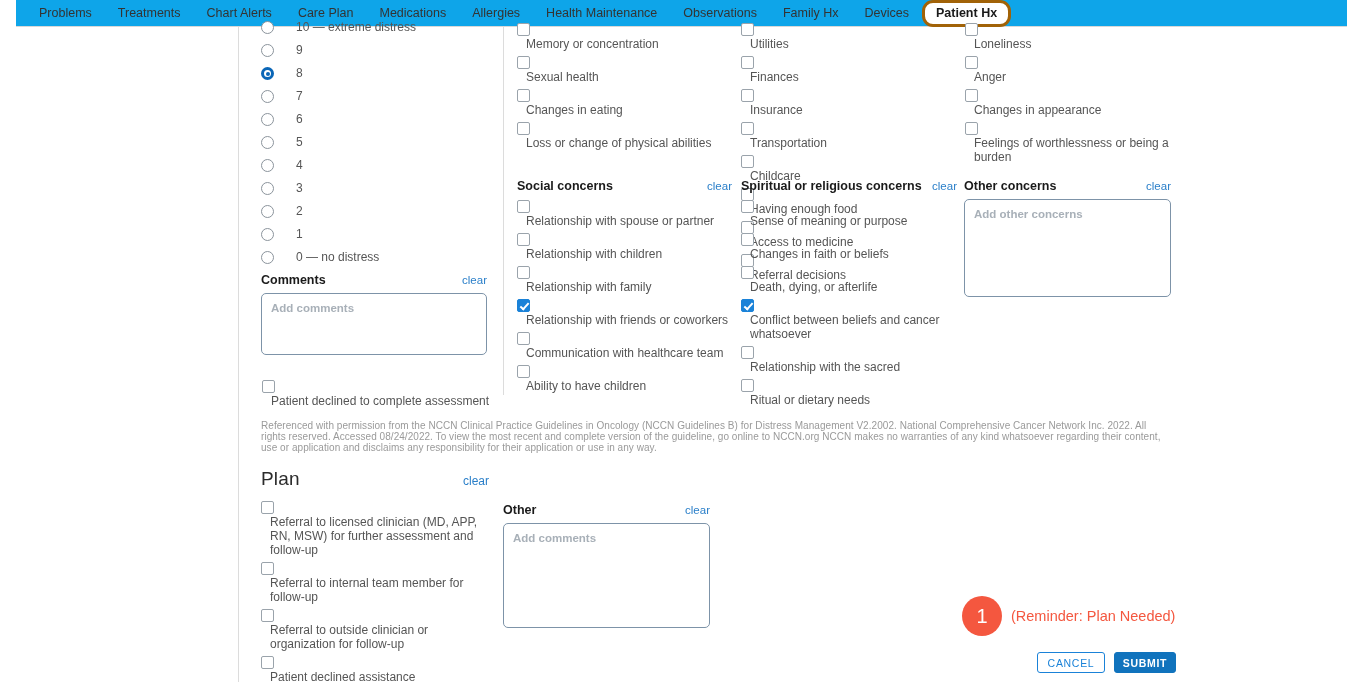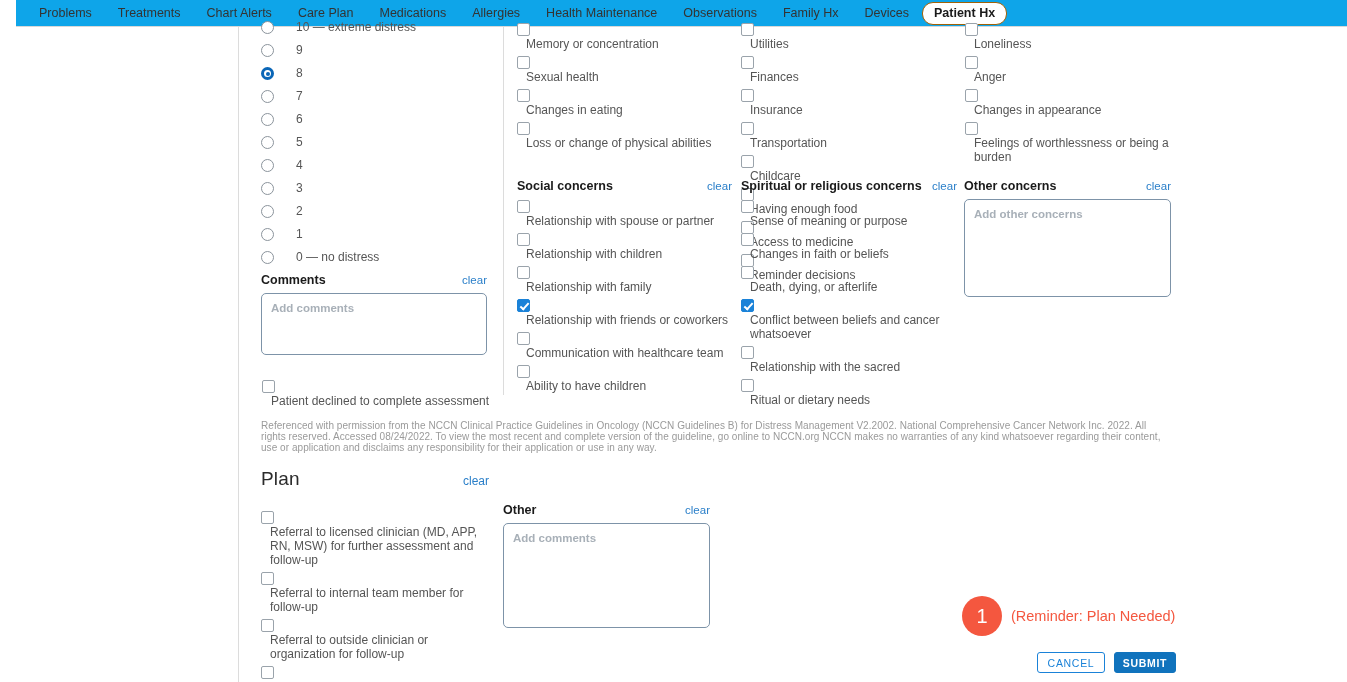--- a/index.html
+++ b/index.html
@@ -22,21 +22,21 @@
   }
   .navitem {
     font-size: 12.5px; color: #333333;
     padding: 3px 13px;
     white-space: nowrap;
     line-height: 15px;
   }
   .navitem.active {
     color: #1a1a1a;
     font-weight: bold;
-    border: 1px solid #a16207;
+    border: 3px solid #a16207;
     border-radius: 11px;
     padding: 3px 11px;
     background: #ffffff;
   }
 
   
   #left-rail {
     position: absolute; left: 0; top: 27px;
     width: 239px; height: 655px;
     border-right: 1px solid #dcdcdc;
@@ -314,21 +314,21 @@
     <div class="opt">
       <span class="cbx"></span>
       <span class="lbl">Having enough food</span>
     </div>
     <div class="opt">
       <span class="cbx"></span>
       <span class="lbl">Access to medicine</span>
     </div>
     <div class="opt">
       <span class="cbx"></span>
-      <span class="lbl">Reminder decisions</span>
+      <span class="lbl">Referral decisions</span>
     </div>
   </div>
 
 <div class="col" id="spiritual-col" style="left:741px; top:179px; width:216px;">
   <div class="grouphead">
     <span class="ttl">Spiritual or religious concerns</span>
     <span class="clear">clear</span>
   </div>
   <div id="spiritual-list">
       <div class="opt">
@@ -381,21 +381,21 @@
   <div class="grouphead">
     <span class="ttl">Other concerns</span>
     <span class="clear">clear</span>
   </div>
   <div class="ta" style="width:207px; height:98px;">Add other concerns</div>
 </div>
 
 <div class="fineprint" style="left:261px; top:420px; width:900px;">Referenced with permission from the NCCN Clinical Practice Guidelines in Oncology (NCCN Guidelines B) for Distress Management V2.2002. National Comprehensive Cancer Network Inc. 2022. All rights reserved. Accessed 08/24/2022. To view the most recent and complete version of the guideline, go online to NCCN.org NCCN makes no warranties of any kind whatsoever regarding their content, use or application and disclaims any responsibility for their application or use in any way.</div>
 
 <div class="col" style="left:261px; top:468px; width:228px;">
-  <div class="grouphead" style="margin-bottom:20px;">
+  <div class="grouphead" style="margin-bottom:10px;">
     <span class="ttl" id="plan-title">Plan</span>
     <span class="clear bigclear">clear</span>
   </div>
   <div id="plan-list">
       <div class="opt">
         <span class="cbx"></span>
         <span class="lbl">Referral to licensed clinician (MD, APP, RN, MSW) for further assessment and follow-up</span>
       </div>
       <div class="opt">
         <span class="cbx"></span>

